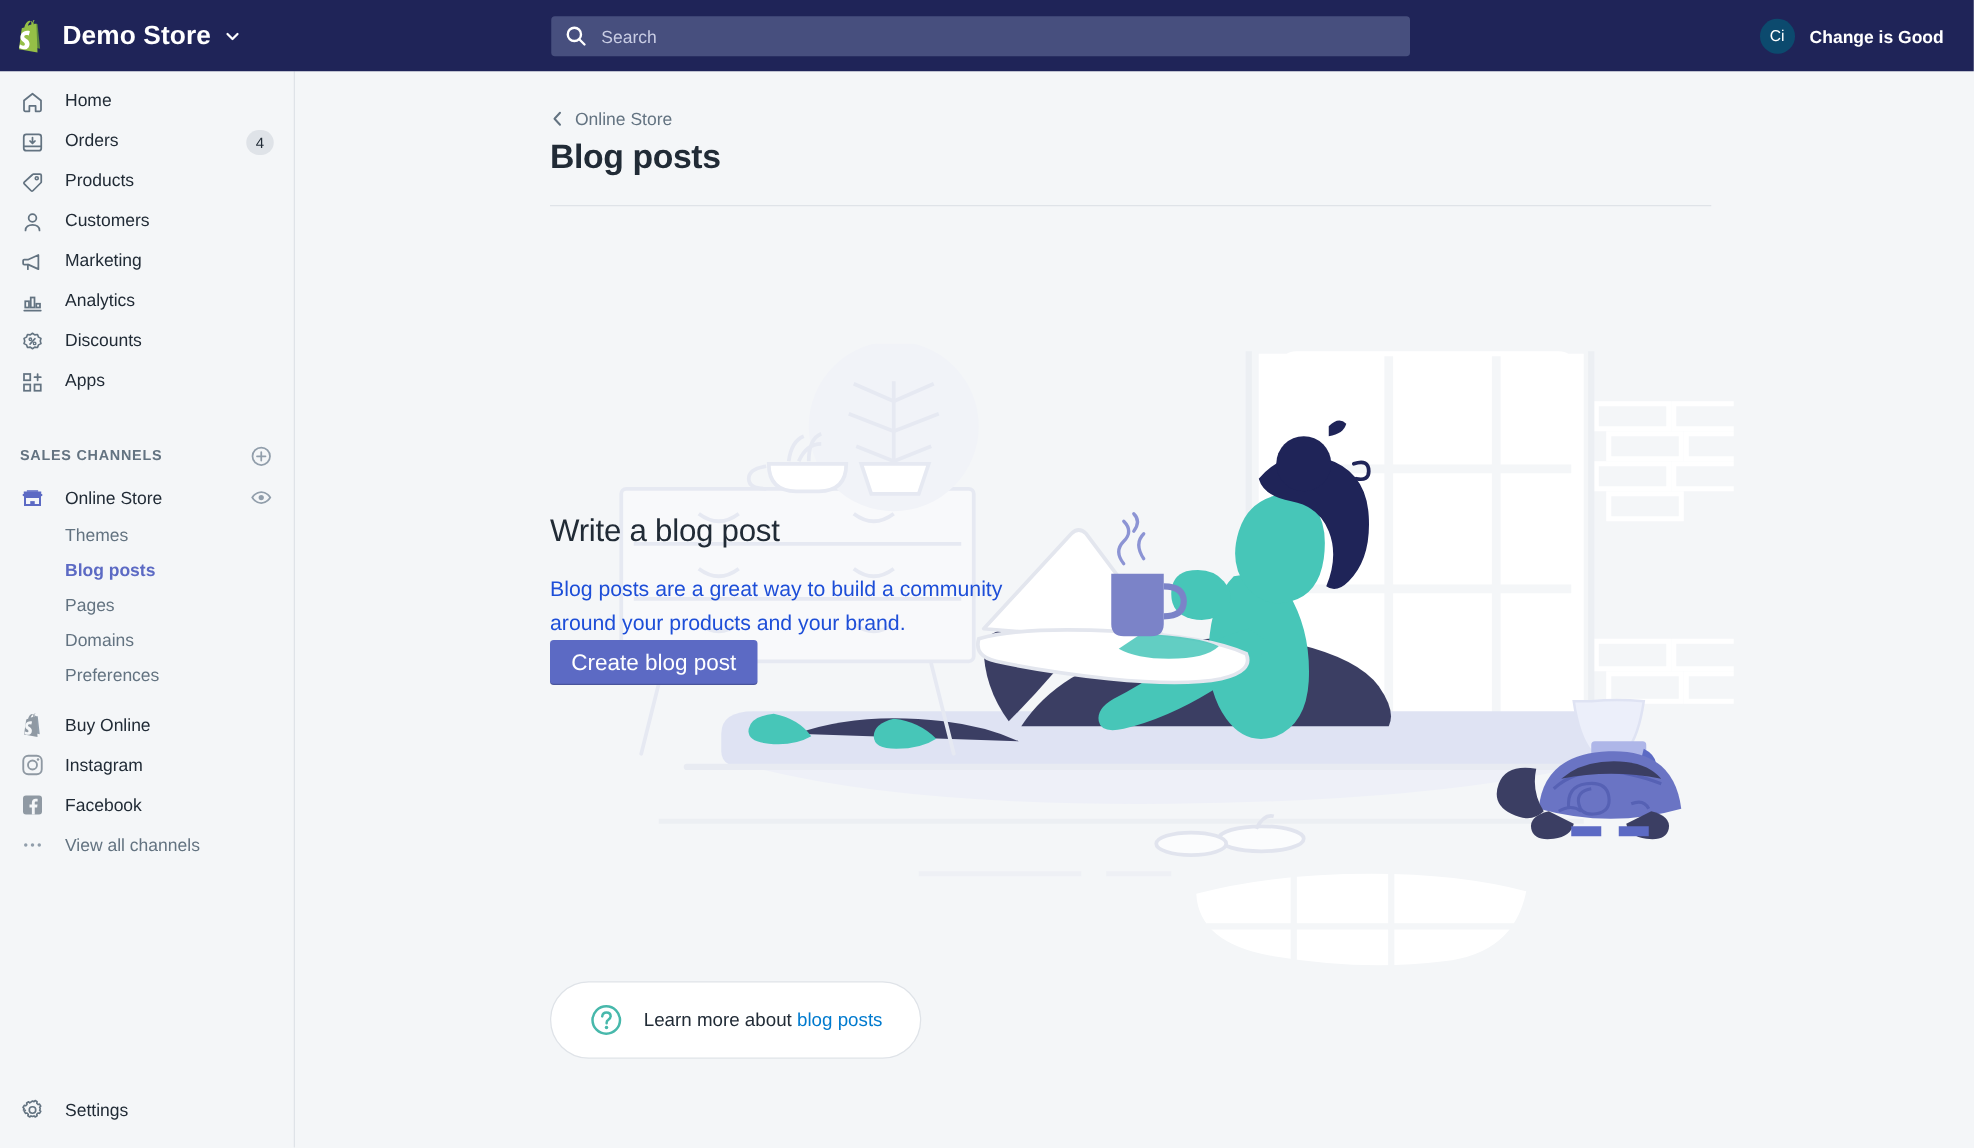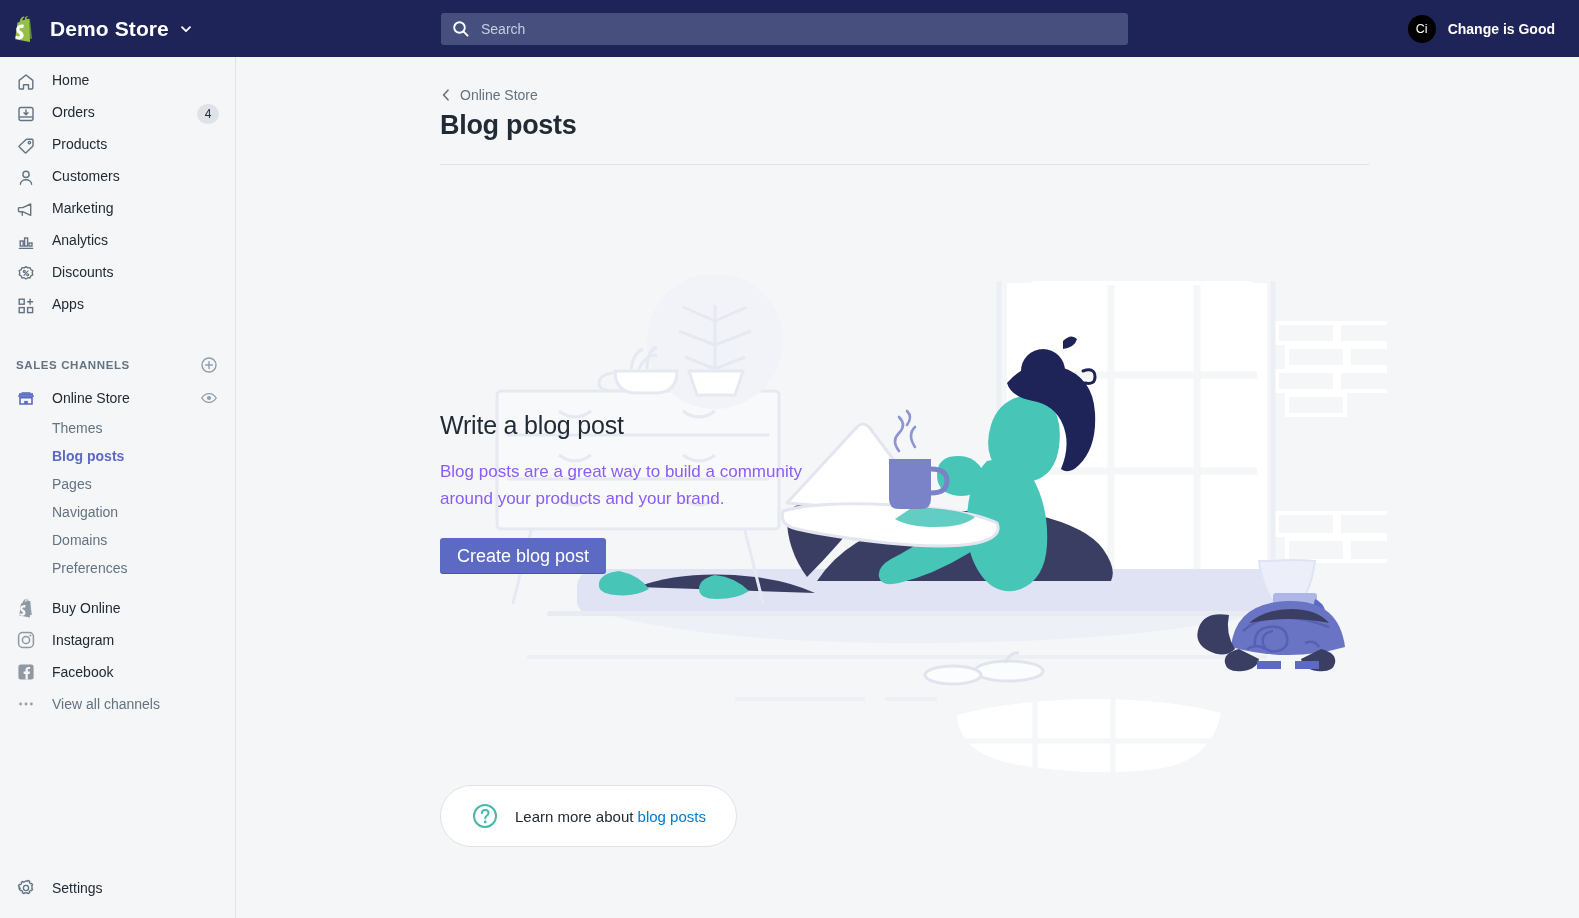--- a/index.html
+++ b/index.html
@@ -42,21 +42,21 @@
     width: 100%; height: 100%;
   }
   .search-input::placeholder { color: #c9cde4; opacity: 1; }
 
   .user-area {
     position: absolute; right: 0; top: 0; height: 57px;
     display: flex; align-items: center; padding-right: 24px;
   }
   .avatar {
     width: 28px; height: 28px; border-radius: 50%;
-    background: #000000; color: #ffffff;
+    background: #0c4a6e; color: #ffffff;
     font-size: 12.5px; display: flex; align-items: center; justify-content: center;
     margin-right: 12px; font-weight: 400;
   }
   .user-name { color: #ffffff; font-size: 14px; font-weight: 700; white-space: nowrap; }
 
   
   .sidebar {
     position: absolute; top: 57px; left: 0;
     width: 236px; height: 861px;
     background: #f4f6f8;
@@ -150,22 +150,21 @@
     width: 929px; height: 600px;
   }
   .es-text {
     position: absolute; left: 0; top: 246px; width: 380px; z-index: 5;
   }
   .es-title {
     font-size: 25px; color: #212b36; font-weight: 400;
     margin-bottom: 19px; letter-spacing: -.2px;
   }
   .es-body {
-    font-size: 17px; color: #8b5cf6; line-height: 1.55;
-    margin-bottom: 26px;
+    font-size: 17px; color: #1d4ed8; line-height: 1.55;
   }
   .es-button {
     display: inline-flex; align-items: center; justify-content: center;
     height: 36px; padding: 0 17px;
     background: #5c6ac4; color: #ffffff;
     font-size: 18px; border: none; border-radius: 3px;
     cursor: pointer; font-family: "Liberation Sans", sans-serif;
     box-shadow: inset 0 -1px 0 rgba(0,0,0,.2);
   }
 
@@ -344,23 +343,20 @@
   </div>
 
   <div class="sub-item">
     <span class="sub-label">Themes</span>
   </div>
   <div class="sub-item active">
     <span class="sub-label">Blog posts</span>
   </div>
   <div class="sub-item">
     <span class="sub-label">Pages</span>
-  </div>
-  <div class="sub-item">
-    <span class="sub-label">Navigation</span>
   </div>
   <div class="sub-item">
     <span class="sub-label">Domains</span>
   </div>
   <div class="sub-item">
     <span class="sub-label">Preferences</span>
   </div>
 
   <div style="height:10px"></div>
 

